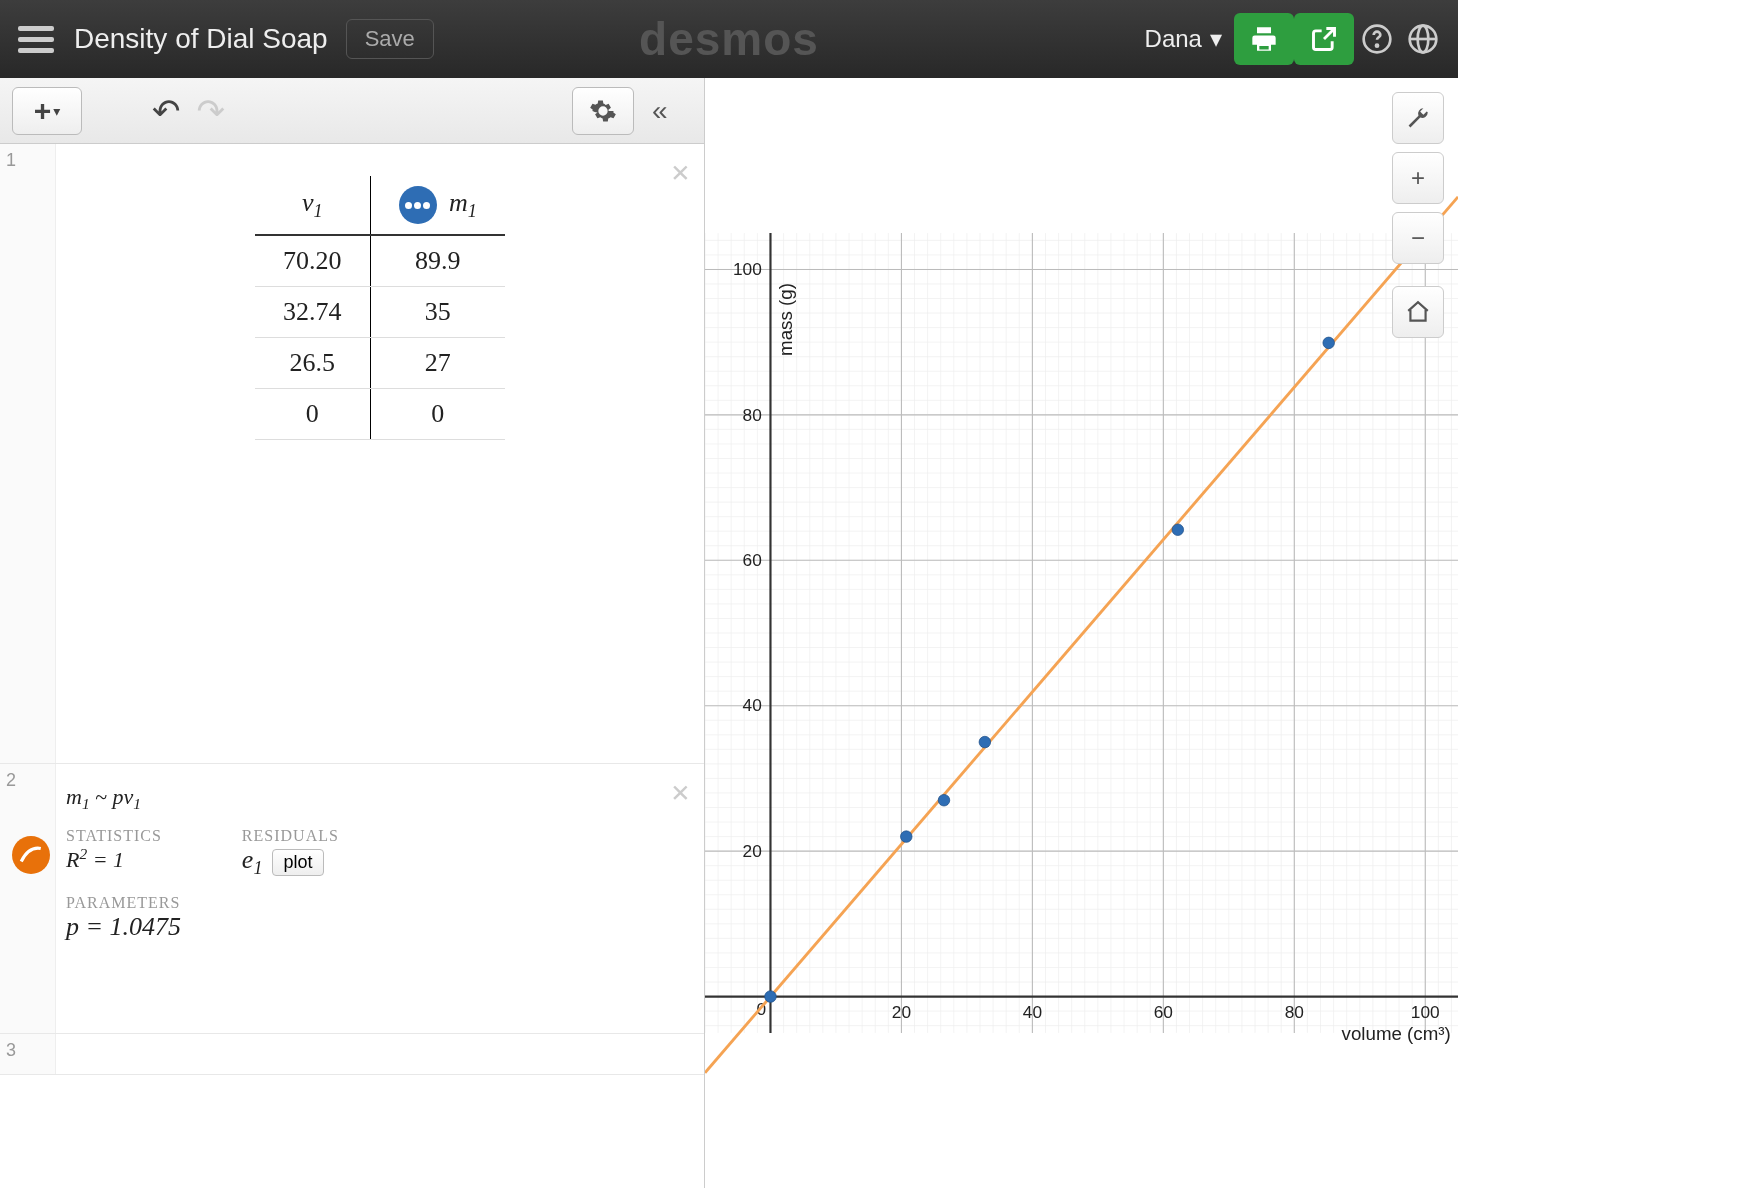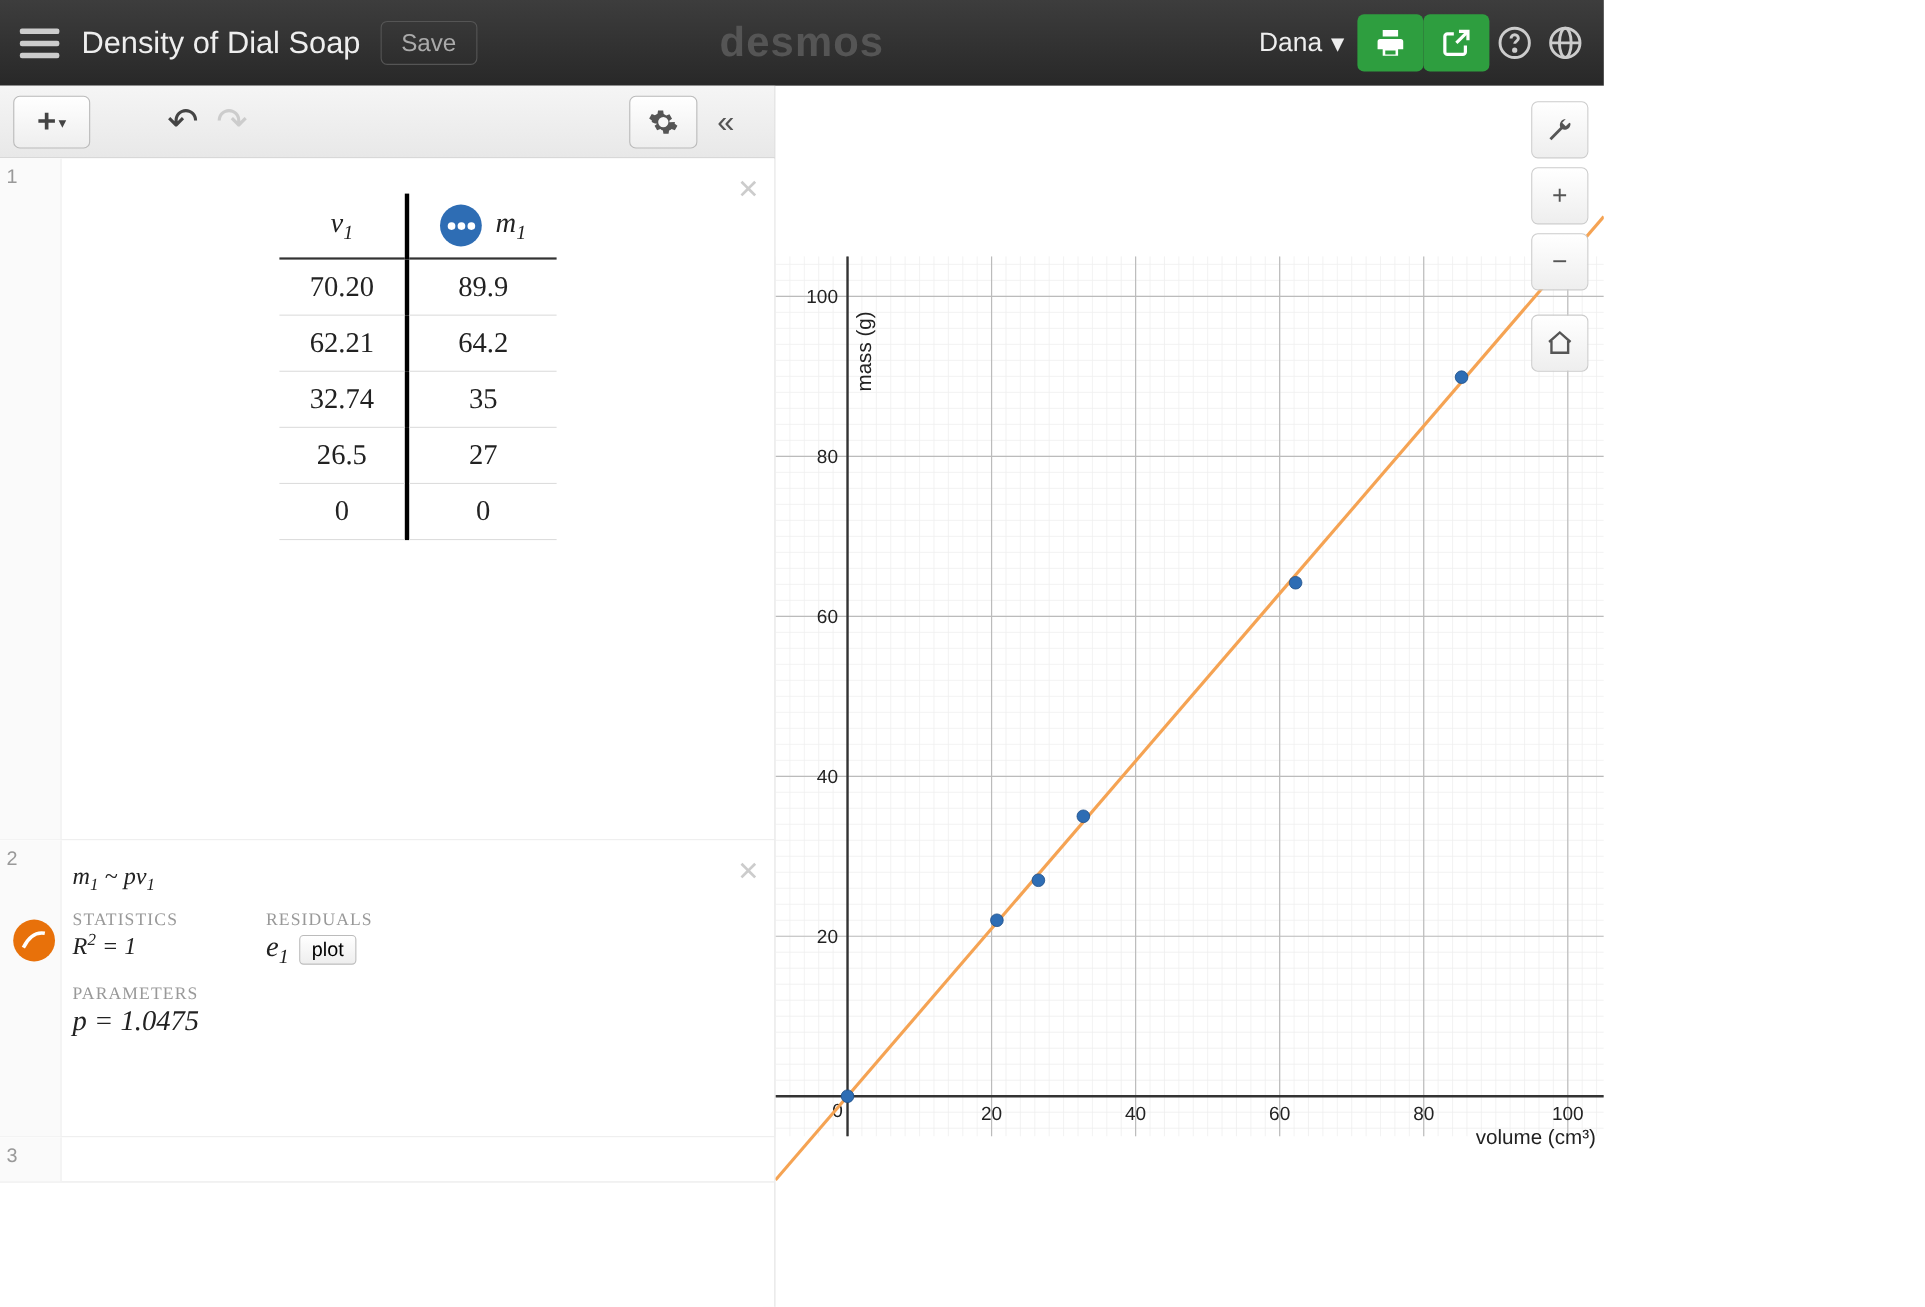--- a/index.html
+++ b/index.html
@@ -3,40 +3,40 @@
 <meta charset="utf-8">
 <style>
 * { box-sizing: border-box; margin: 0; padding: 0; }
 body, html { width: 100%; height: 100%; font-family: Arial, sans-serif; overflow: hidden; }
 .app { width: 1458px; height: 1188px; display: flex; flex-direction: column; background: #fff; }
 .header { height: 78px; background: linear-gradient(#3d3d3d,#282828); display: flex; align-items: center; color: #eee; padding: 0 12px; position: relative; }
 .hamburger { width: 48px; height: 48px; display:flex; flex-direction:column; justify-content:center; gap:6px; cursor:pointer; padding:6px;}
 .hamburger div { height:5px; background:#ccc; border-radius:2px;}
 .title { font-size: 28px; color:#eee; margin-left: 14px; font-weight:300;}
 .save-btn { margin-left: 18px; border:1px solid #555; background:transparent; color:#aaa; padding:6px 18px; font-size:22px; border-radius:6px; cursor:pointer;}
-.logo { position:absolute; left:50%; transform:translateX(-50%); font-size:38px; color:#555; letter-spacing:1px; font-weight:700;}
+.logo { position:absolute; left:50%; transform:translateX(-50%); font-size:46px; color:#555; letter-spacing:1px; font-weight:700;}
 .header-right { margin-left:auto; display:flex; align-items:center; gap:0;}
 .user { color:#eee; font-size:24px; margin-right:12px; display:flex; align-items:center; gap:8px; cursor:pointer;}
 .green-btn { width:60px; height:52px; background:#2e9e3f; border-radius:6px; display:flex; align-items:center; justify-content:center; cursor:pointer; color:#fff;}
 .icon-btn { width:46px; height:46px; display:flex; align-items:center; justify-content:center; color:#ccc; font-size:26px; cursor:pointer; border-radius:50%;}
 .main { flex:1; display:flex; position:relative; }
 .sidebar { width: 705px; border-right:1px solid #ccc; display:flex; flex-direction:column; background:#fafafa; position:relative;}
 .sidebar-top { height:66px; background:linear-gradient(#f5f5f5,#e8e8e8); border-bottom:1px solid #ccc; display:flex; align-items:center; padding:0 12px; gap:10px;}
 .tool-btn { border:1px solid #bbb; background:linear-gradient(#fff,#eee); border-radius:6px; height:48px; display:flex; align-items:center; justify-content:center; cursor:pointer; color:#444;}
 .undo-redo { display:flex; gap:16px; margin-left:60px;}
 .gear { margin-left:auto; width:62px;}
 .collapse { width:40px; margin-left:8px; font-size:28px; color:#555; cursor:pointer;}
 .expr-list { flex:1; overflow:auto; background:#fff;}
 .expr { border-bottom:1px solid #e8e8e8; display:flex; position:relative; background:#fff;}
 .expr.sel { background:#fff; }
 .expr-num { width:56px; background:#fafafa; border-right:1px solid #eee; color:#999; font-size:18px; padding:6px; text-align:left;}
 .expr-body { flex:1; padding:20px 24px; font-family: "Times New Roman", serif; font-size:26px; color:#222;}
 .expr .close { position:absolute; right:14px; top:10px; color:#ccc; font-size:34px; cursor:pointer; font-weight:bold;}
 .tbl { border-collapse:collapse; margin:12px auto;}
-.tbl th, .tbl td { border-left:4px solid #000000; border-right:none; border-top:none; border-bottom:1px solid #ddd; padding:10px 28px; font-family:"Times New Roman",serif; font-size:26px; font-style:italic; text-align:center; font-weight:normal;}
+.tbl th, .tbl td { border-left:1px solid #000000; border-right:none; border-top:none; border-bottom:1px solid #ddd; padding:10px 28px; font-family:"Times New Roman",serif; font-size:26px; font-style:italic; text-align:center; font-weight:normal;}
 .tbl th { border-bottom:2px solid #333; }
 .tbl th:first-child, .tbl td:first-child { border-left:none; }
 .tbl td { font-style:normal; }
 .color-dot { width:38px; height:38px; border-radius:50%; background:#2e6db4; display:inline-flex; align-items:center; justify-content:center; vertical-align:middle; margin-right:6px;}
 .color-dot span { width:7px; height:7px; background:#fff; border-radius:50%; margin:1px;}
 .reg-icon { width:38px; height:38px; border-radius:50%; background:#e8710a; display:flex; align-items:center; justify-content:center; position:absolute; left:12px; top:72px;}
 .stats-label { font-size:16px; color:#999; letter-spacing:1px; margin-top:14px;}
 .stats-row { display:flex; gap:80px;}
 .plot-btn { border:1px solid #bbb; background:linear-gradient(#fff,#eee); border-radius:4px; padding:2px 10px; font-size:18px; cursor:pointer;}
 .graph-area { flex:1; position:relative; background:#fff;}
@@ -128,24 +128,20 @@
                         <span></span>
                       </span>
                     <span style="font-style:italic">m</span><sub>1</sub>
                   </th>
                 </tr>
               </thead>
               <tbody>
                 <tr>
                     <td>70.20</td>
                     <td>89.9</td>
-                  </tr>
-                <tr>
-                    <td>62.21</td>
-                    <td>64.2</td>
                   </tr>
                 <tr>
                     <td>32.74</td>
                     <td>35</td>
                   </tr>
                 <tr>
                     <td>26.5</td>
                     <td>27</td>
                   </tr>
                 <tr>

